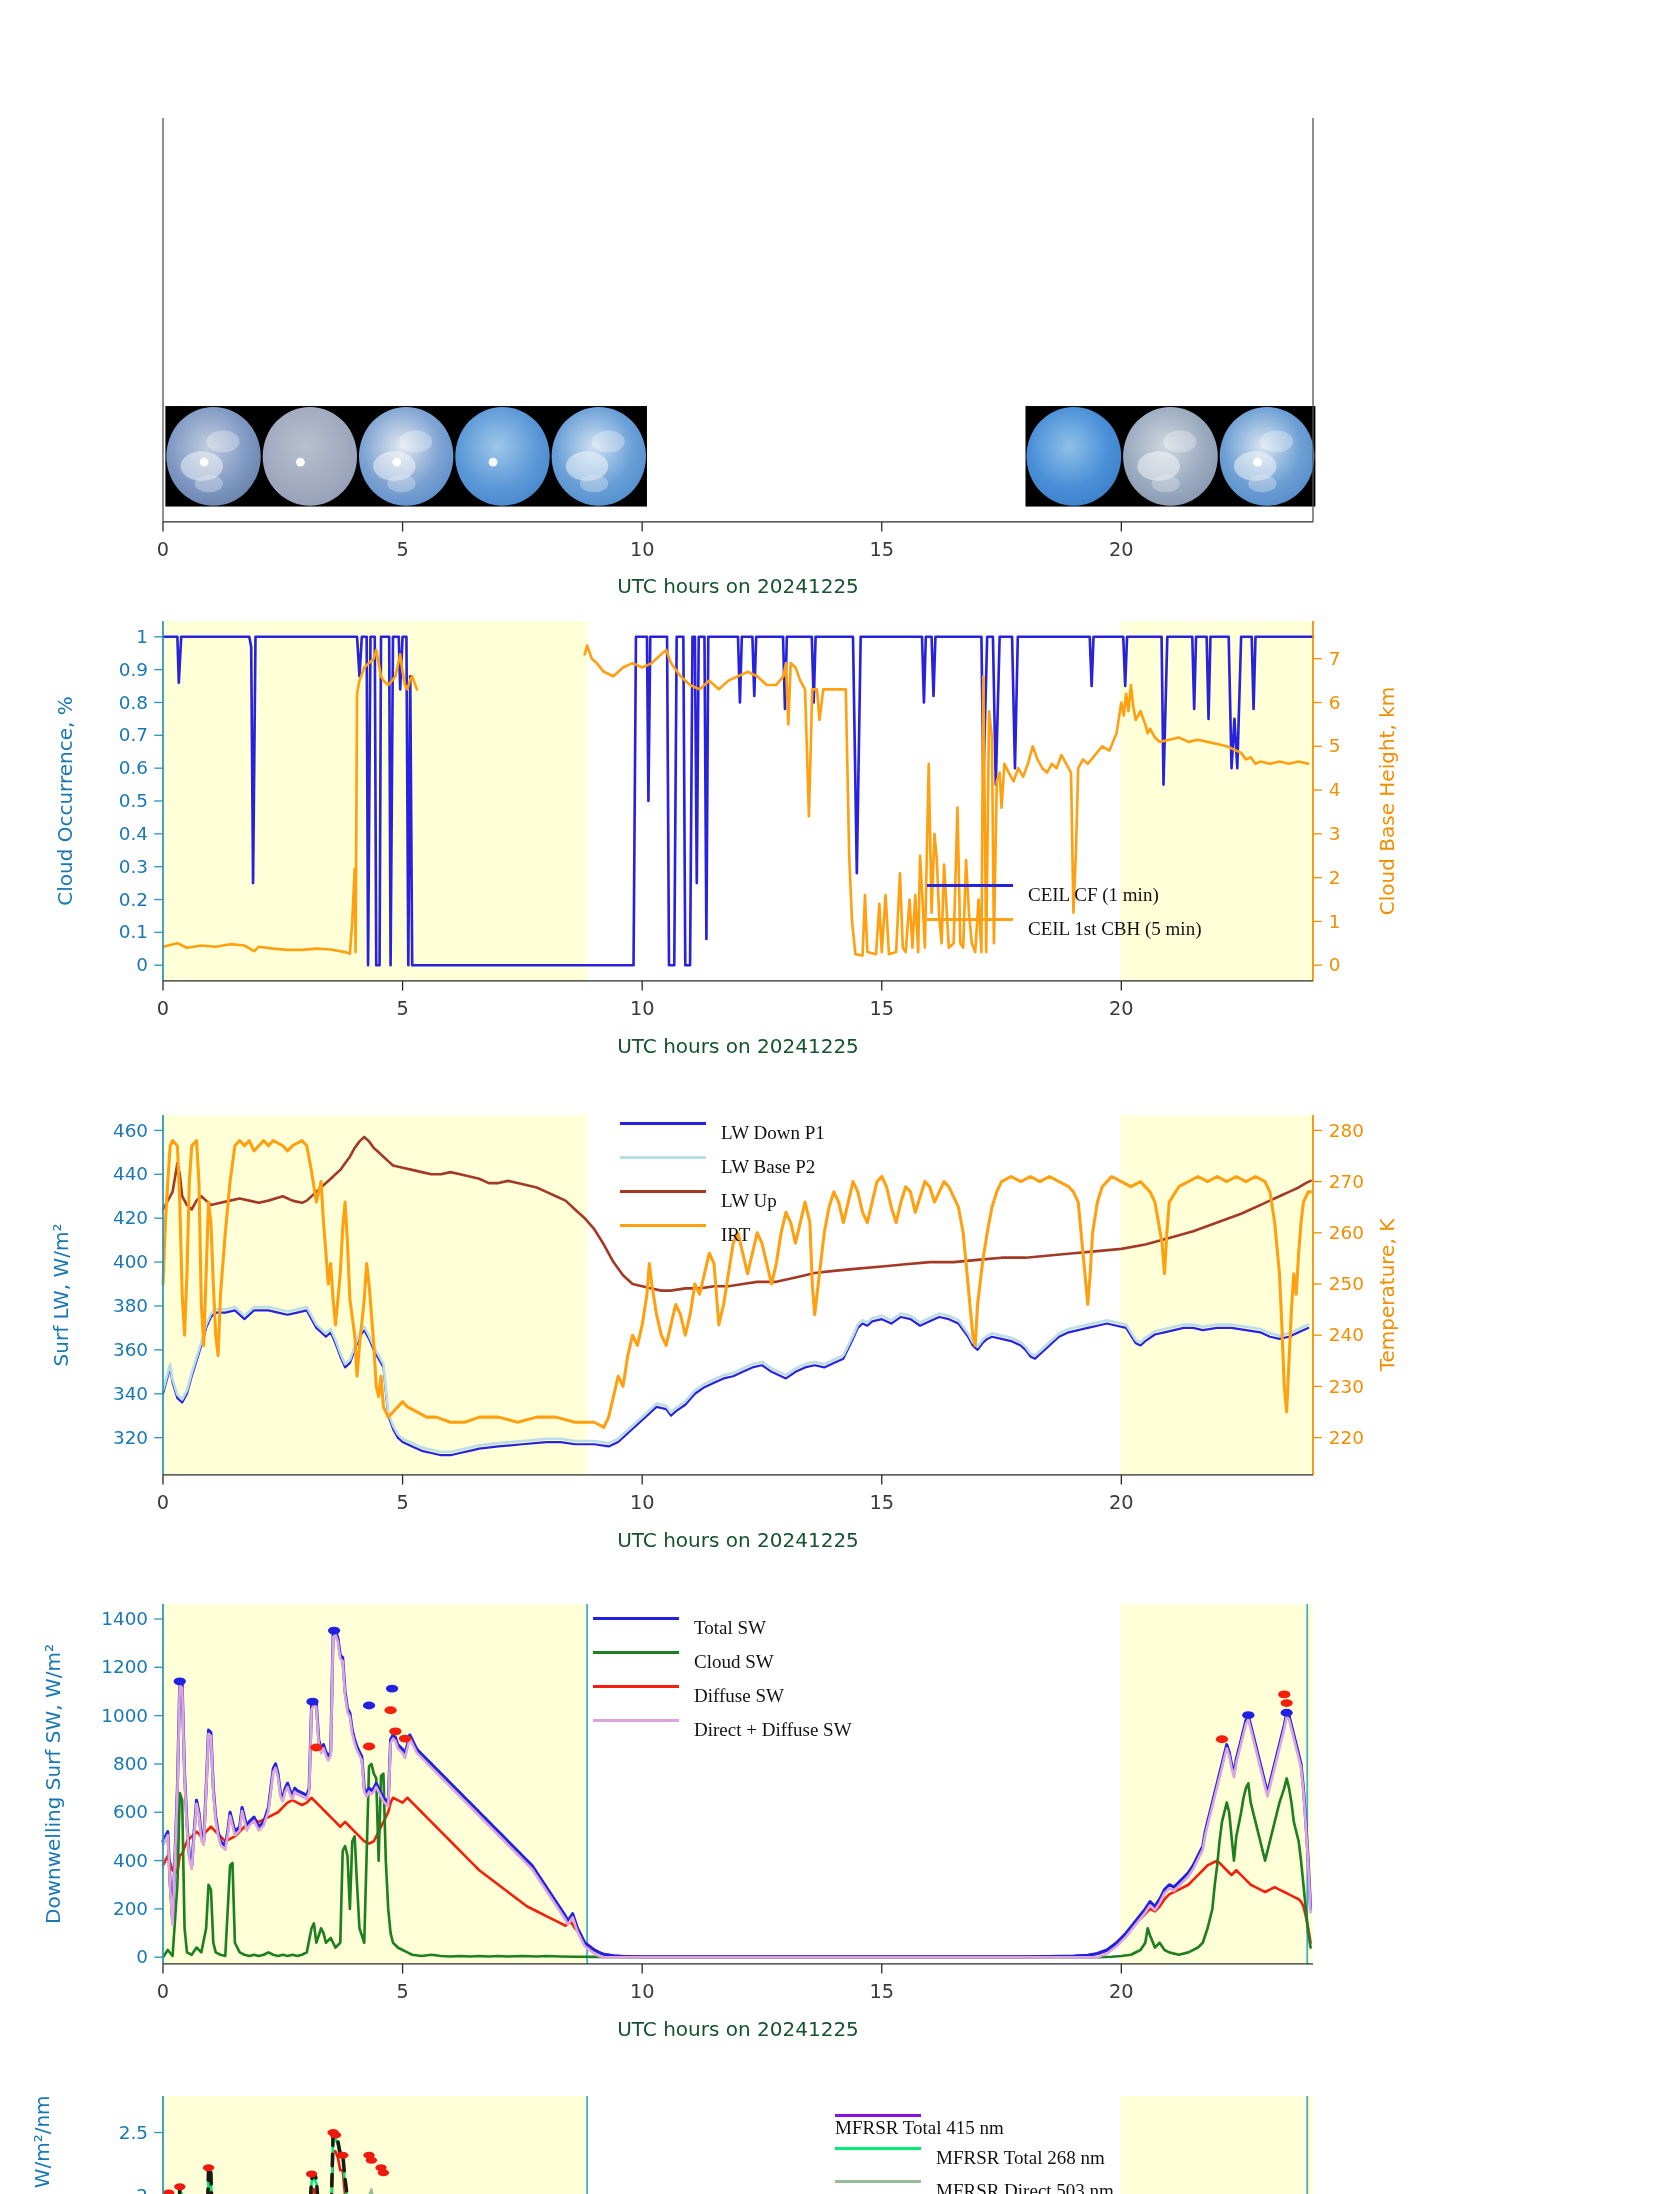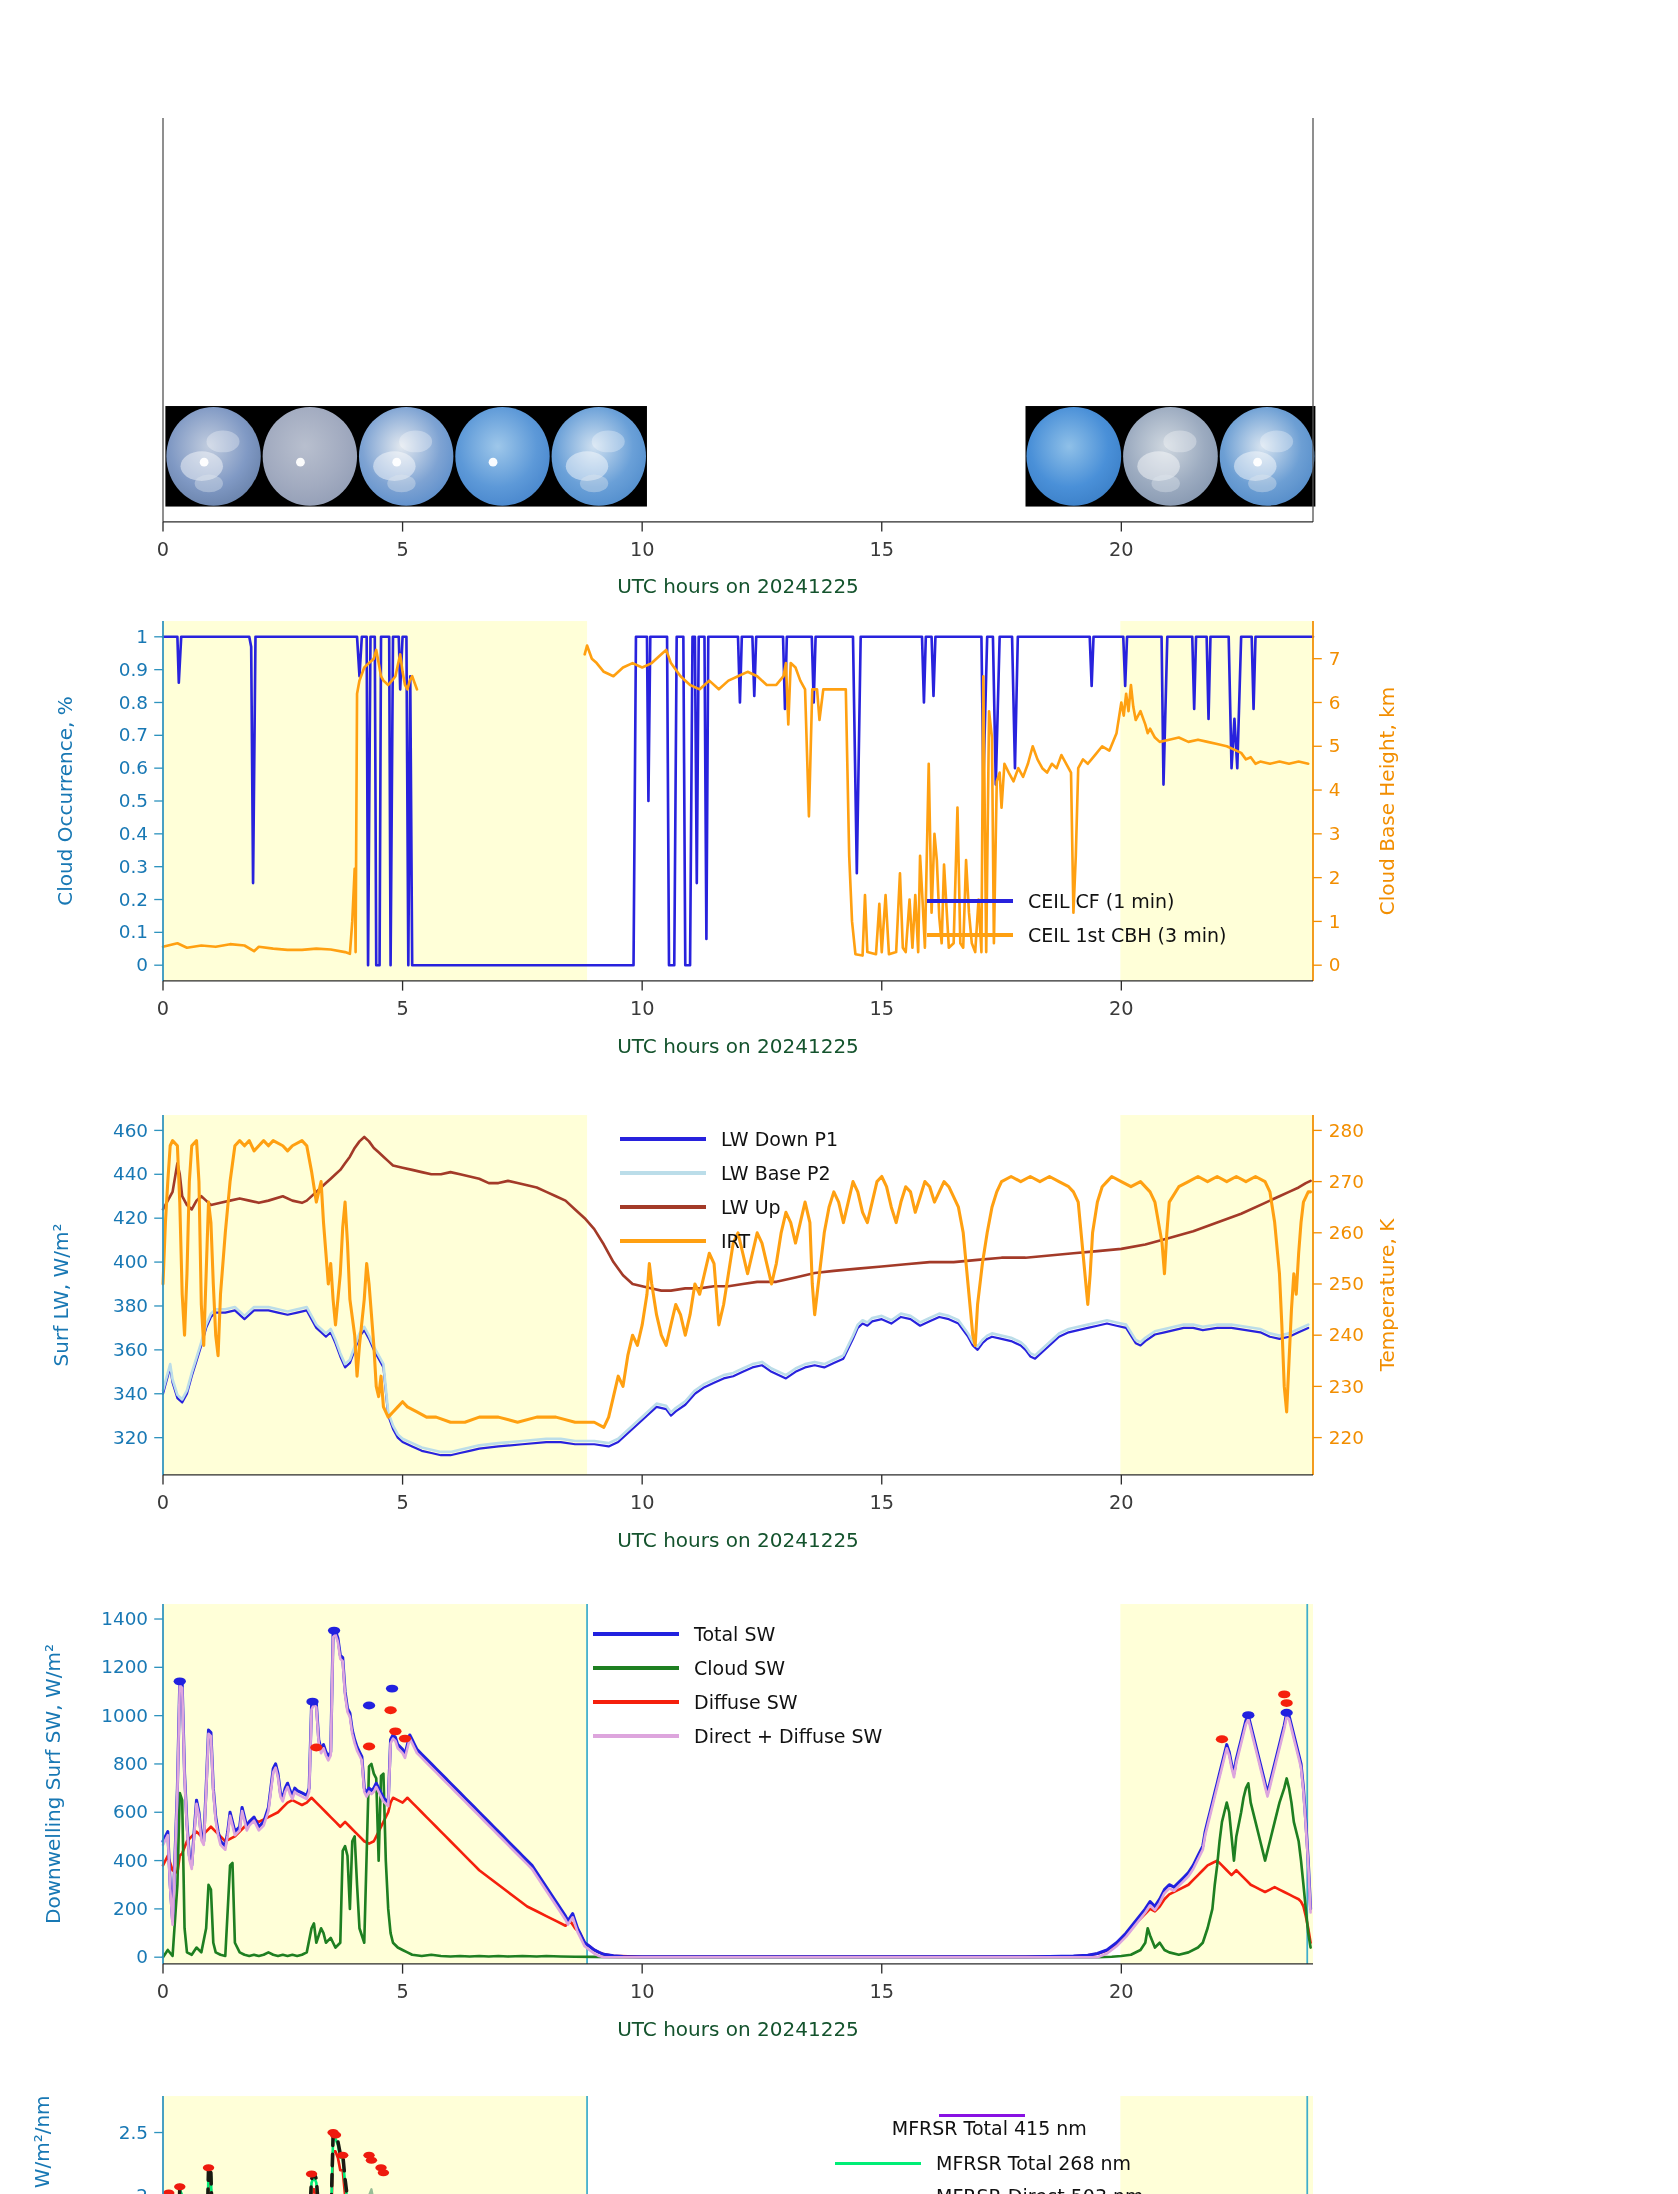--- a/index.html
+++ b/index.html
@@ -3,21 +3,21 @@
 <meta charset="utf-8">
 <style>
   html,body{margin:0;padding:0;background:#ffffff;}
   body{width:1679px;height:3127px;position:relative;font-family:"DejaVu Sans",sans-serif;}
   #stage{position:absolute;top:0;left:0;width:1679px;height:3127px;background:#ffffff;}
   .panel{position:absolute;left:0;width:1679px;}
   .plot{position:absolute;left:163px;top:0;overflow:visible;}
   .yl{position:absolute;white-space:nowrap;font-size:20px;}
   .xl{position:absolute;white-space:nowrap;font-size:20px;color:#14532d;}
   .legend{position:absolute;}
-  .lg-item{display:flex;align-items:center;height:34px;}
+  .lg-item{display:flex;align-items:flex-start;height:34px;font-family:Liberation Serif, serif;}
   .lg-line{display:inline-block;width:86px;height:3.1px;margin-right:15px;flex:none;}
   .lg-text{font-size:19px;color:#111;white-space:nowrap;}
 </style>
 </head>
 <body>
 
 <div id="stage">
   <div class="panel" id="pan0" style="top:118px">
     <svg class="plot" width="1150" height="404" viewBox="0 0 2620 920">
         <defs>
@@ -170,21 +170,21 @@
     <div class="yl" style="left: 65px; top: 180px; transform: translate(-50%, -50%) rotate(-90deg); color: rgb(24, 120, 180);">Cloud Occurrence, %</div>
     <div class="yl yr" style="left: 1387px; top: 180px; transform: translate(-50%, -50%) rotate(-90deg); color: rgb(242, 142, 0);">Cloud Base Height, km</div>
     <div class="xl" style="left: 738px; top: 413px; transform: translateX(-50%);">UTC hours on 20241225</div>
     <div class="legend" style="left: 927px; top: 263px;">
         <div class="lg-item">
           <span class="lg-line" style="background: rgb(40, 34, 221);"></span>
           <span class="lg-text">CEIL CF (1 min)</span>
         </div>
         <div class="lg-item">
           <span class="lg-line" style="background: rgb(255, 160, 17);"></span>
-          <span class="lg-text">CEIL 1st CBH (3 min)</span>
+          <span class="lg-text">CEIL 1st CBH (5 min)</span>
         </div>
       </div>
   </div>
   <div class="panel" id="pan2" style="top:1115px">
     <svg class="plot" width="1150" height="360" viewBox="0 0 2620 820">
         <rect x="0" y="0" width="966.1249999999999" height="820" fill="#FFFFD8"></rect>
         <rect x="2181.15" y="0" width="438.8499999999999" height="820" fill="#FFFFD8"></rect>
         <polyline points="0.0,635.0 10.9,595.0 16.4,575.0 21.8,610.0 32.8,645.0 43.7,655.0 54.6,635.0 65.5,595.0 76.4,560.0 87.3,525.0 98.3,485.0 109.2,460.0 120.1,450.0 141.9,450.0 163.8,445.0 185.6,465.0 207.4,445.0 240.2,445.0 262.0,450.0 283.8,455.0 305.7,450.0 327.5,445.0 338.4,465.0 349.3,485.0 360.2,495.0 371.2,505.0 382.1,495.0 393.0,520.0 403.9,550.0 414.8,575.0 425.8,565.0 436.7,535.0 447.6,505.0 458.5,490.0 469.4,510.0 480.3,535.0 491.3,555.0 502.2,575.0 513.1,685.0 524.0,715.0 534.9,735.0 545.8,745.0 567.7,755.0 589.5,765.0 611.3,770.0 633.2,775.0 655.0,775.0 676.8,770.0 698.7,765.0 720.5,760.0 764.2,755.0 818.8,750.0 873.3,745.0 906.1,745.0 938.8,750.0 982.5,750.0 1015.3,755.0 1037.1,745.0 1058.9,725.0 1080.8,705.0 1102.6,685.0 1124.4,665.0 1146.3,670.0 1157.2,685.0 1168.1,675.0 1189.9,660.0 1211.8,635.0 1233.6,620.0 1255.4,610.0 1277.3,600.0 1299.1,595.0 1320.9,585.0 1342.8,575.0 1364.6,570.0 1386.4,585.0 1408.3,595.0 1419.2,600.0 1441.0,585.0 1462.8,575.0 1484.7,570.0 1506.5,575.0 1528.3,565.0 1550.2,555.0 1572.0,510.0 1582.9,485.0 1593.8,475.0 1604.7,480.0 1615.7,470.0 1637.5,465.0 1659.3,475.0 1681.2,460.0 1703.0,465.0 1724.8,480.0 1746.7,470.0 1768.5,460.0 1790.3,465.0 1812.2,475.0 1834.0,505.0 1844.9,525.0 1855.8,535.0 1866.8,520.0 1877.7,510.0 1888.6,505.0 1910.4,510.0 1932.2,515.0 1954.1,525.0 1965.0,535.0 1975.9,550.0 1986.8,555.0 1997.8,545.0 2019.6,525.0 2041.4,505.0 2063.3,495.0 2085.1,490.0 2106.9,485.0 2128.8,480.0 2150.6,475.0 2172.4,480.0 2194.3,485.0 2216.1,520.0 2227.0,525.0 2237.9,515.0 2259.8,500.0 2281.6,495.0 2303.4,490.0 2325.3,485.0 2347.1,485.0 2368.9,490.0 2401.7,485.0 2434.4,485.0 2467.2,490.0 2499.9,495.0 2521.8,505.0 2543.6,510.0 2565.4,505.0 2587.3,495.0 2609.1,485.0" fill="none" stroke="#2822DD" stroke-width="5" stroke-linejoin="round" stroke-linecap="round"></polyline>
         <polyline points="0.0,627.5 10.9,587.5 16.4,567.5 21.8,602.5 32.8,637.5 43.7,647.5 54.6,627.5 65.5,587.5 76.4,552.5 87.3,517.5 98.3,477.5 109.2,452.5 120.1,442.5 141.9,442.5 163.8,437.5 185.6,457.5 207.4,437.5 240.2,437.5 262.0,442.5 283.8,447.5 305.7,442.5 327.5,437.5 338.4,457.5 349.3,477.5 360.2,487.5 371.2,497.5 382.1,487.5 393.0,512.5 403.9,542.5 414.8,567.5 425.8,557.5 436.7,527.5 447.6,497.5 458.5,482.5 469.4,502.5 480.3,527.5 491.3,547.5 502.2,567.5 513.1,677.5 524.0,707.5 534.9,727.5 545.8,737.5 567.7,747.5 589.5,757.5 611.3,762.5 633.2,767.5 655.0,767.5 676.8,762.5 698.7,757.5 720.5,752.5 764.2,747.5 818.8,742.5 873.3,737.5 906.1,737.5 938.8,742.5 982.5,742.5 1015.3,747.5 1037.1,737.5 1058.9,717.5 1080.8,697.5 1102.6,677.5 1124.4,657.5 1146.3,662.5 1157.2,677.5 1168.1,667.5 1189.9,652.5 1211.8,627.5 1233.6,612.5 1255.4,602.5 1277.3,592.5 1299.1,587.5 1320.9,577.5 1342.8,567.5 1364.6,562.5 1386.4,577.5 1408.3,587.5 1419.2,592.5 1441.0,577.5 1462.8,567.5 1484.7,562.5 1506.5,567.5 1528.3,557.5 1550.2,547.5 1572.0,502.5 1582.9,477.5 1593.8,467.5 1604.7,472.5 1615.7,462.5 1637.5,457.5 1659.3,467.5 1681.2,452.5 1703.0,457.5 1724.8,472.5 1746.7,462.5 1768.5,452.5 1790.3,457.5 1812.2,467.5 1834.0,497.5 1844.9,517.5 1855.8,527.5 1866.8,512.5 1877.7,502.5 1888.6,497.5 1910.4,502.5 1932.2,507.5 1954.1,517.5 1965.0,527.5 1975.9,542.5 1986.8,547.5 1997.8,537.5 2019.6,517.5 2041.4,497.5 2063.3,487.5 2085.1,482.5 2106.9,477.5 2128.8,472.5 2150.6,467.5 2172.4,472.5 2194.3,477.5 2216.1,512.5 2227.0,517.5 2237.9,507.5 2259.8,492.5 2281.6,487.5 2303.4,482.5 2325.3,477.5 2347.1,477.5 2368.9,482.5 2401.7,477.5 2434.4,477.5 2467.2,482.5 2499.9,487.5 2521.8,497.5 2543.6,502.5 2565.4,497.5 2587.3,487.5 2609.1,477.5" fill="none" stroke="#BBDDE9" stroke-width="6" stroke-linejoin="round" stroke-linecap="round"></polyline>
         <polyline points="0.0,215.0 10.9,195.0 21.8,175.0 32.8,110.0 38.2,135.0 43.7,185.0 54.6,205.0 65.5,215.0 76.4,195.0 87.3,185.0 98.3,195.0 109.2,205.0 131.0,200.0 152.8,195.0 174.7,190.0 196.5,195.0 218.3,200.0 240.2,195.0 272.9,185.0 294.8,195.0 316.6,200.0 327.5,195.0 349.3,175.0 371.2,155.0 382.1,145.0 393.0,135.0 403.9,125.0 414.8,110.0 425.8,95.0 436.7,75.0 447.6,60.0 458.5,50.0 469.4,60.0 480.3,75.0 491.3,85.0 502.2,95.0 513.1,105.0 524.0,115.0 545.8,120.0 567.7,125.0 589.5,130.0 611.3,135.0 633.2,135.0 655.0,130.0 676.8,135.0 698.7,140.0 720.5,145.0 742.3,155.0 764.2,155.0 786.0,150.0 807.8,155.0 829.7,160.0 851.5,165.0 873.3,175.0 895.2,185.0 917.0,195.0 938.8,215.0 960.7,235.0 982.5,260.0 1004.3,295.0 1026.2,335.0 1048.0,365.0 1069.8,385.0 1091.7,390.0 1113.5,395.0 1135.3,400.0 1157.2,400.0 1189.9,395.0 1222.7,395.0 1255.4,390.0 1288.2,390.0 1320.9,385.0 1353.7,380.0 1397.3,380.0 1441.0,370.0 1484.7,360.0 1528.3,355.0 1582.9,350.0 1637.5,345.0 1692.1,340.0 1746.7,335.0 1801.3,335.0 1855.8,330.0 1910.4,325.0 1965.0,325.0 2019.6,320.0 2074.2,315.0 2128.8,310.0 2183.3,305.0 2237.9,295.0 2292.5,280.0 2347.1,265.0 2401.7,245.0 2456.3,225.0 2510.8,200.0 2543.6,185.0 2565.4,175.0 2587.3,165.0 2603.6,155.0 2614.5,150.0" fill="none" stroke="#A33A28" stroke-width="6" stroke-linejoin="round" stroke-linecap="round"></polyline>

